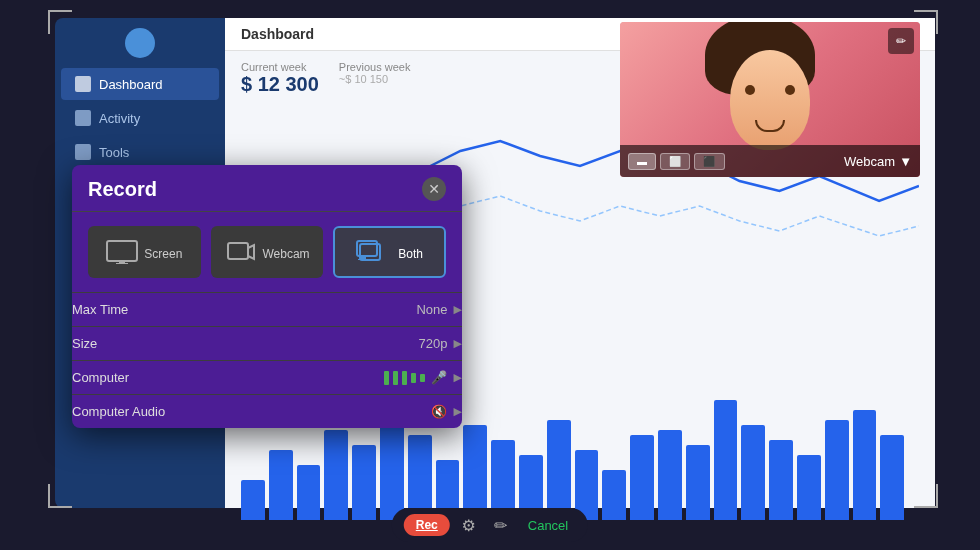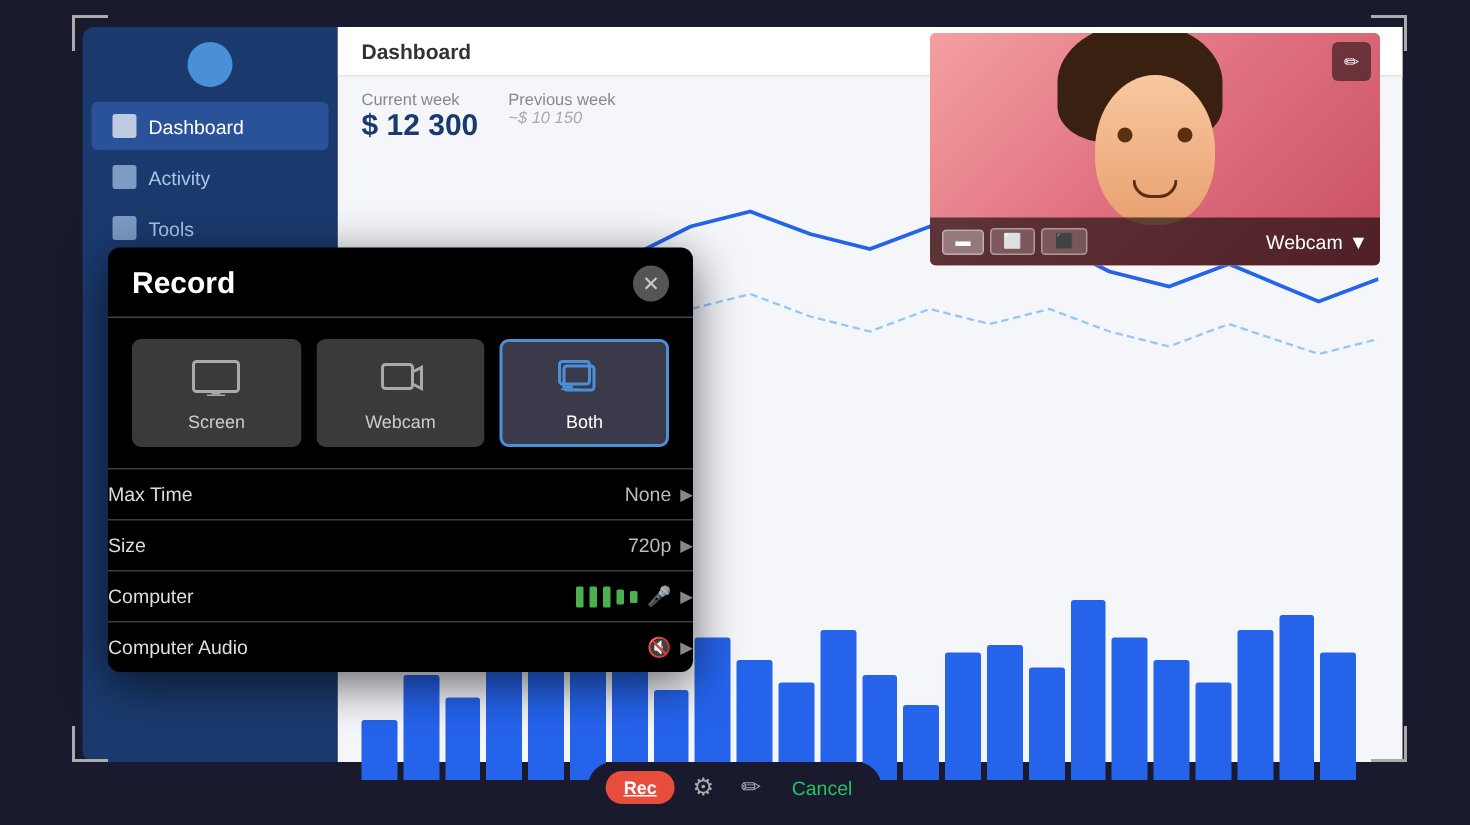--- a/index.html
+++ b/index.html
@@ -92,21 +92,21 @@
     }
 
     
     .stats-row {
       display: flex;
       gap: 20px;
       padding: 10px 16px 5px;
     }
     .stat-label { font-size: 11px; color: #888; }
     .stat-value { font-size: 20px; font-weight: 700; color: #1a3a6e; }
-    .stat-prev { font-size: 11px; color: #aaa; font-style: italic; }
+    .stat-prev { font-size: 11px; color: #aaa; }
 
     
     .chart-area {
       padding: 0 16px;
       position: relative;
       height: 160px;
     }
     .line-chart svg { width: 100%; height: 150px; }
 
     
@@ -229,21 +229,21 @@
       border-radius: 2px 2px 0 0;
       min-width: 10px;
     }
 
     
     .record-panel {
       position: absolute;
       top: 165px;
       left: 72px;
       width: 390px;
-      background: #000000;
+      background: #4c1d95;
       border-radius: 8px;
       z-index: 10;
       box-shadow: 0 8px 32px rgba(0,0,0,0.6);
       overflow: hidden;
     }
     .record-header {
       display: flex;
       align-items: center;
       justify-content: space-between;
       padding: 12px 16px 10px;
@@ -270,21 +270,20 @@
     
     .source-row {
       display: flex;
       padding: 14px 16px;
       gap: 10px;
       justify-content: space-between;
     }
     .source-btn {
       flex: 1;
       display: flex;
-      flex-direction: column;
       align-items: center;
       justify-content: center;
       padding: 12px 8px 8px;
       background: #3a3a3a;
       border-radius: 6px;
       cursor: pointer;
       border: 2px solid transparent;
       color: #ccc;
       font-size: 12px;
       gap: 6px;

